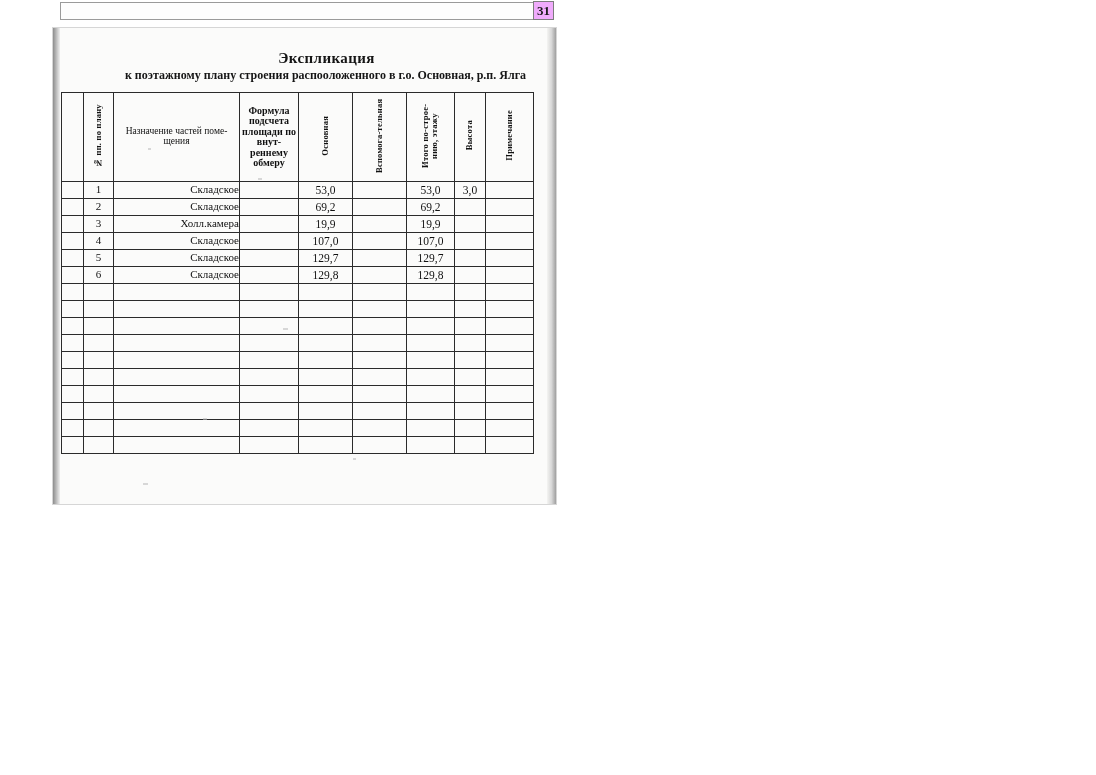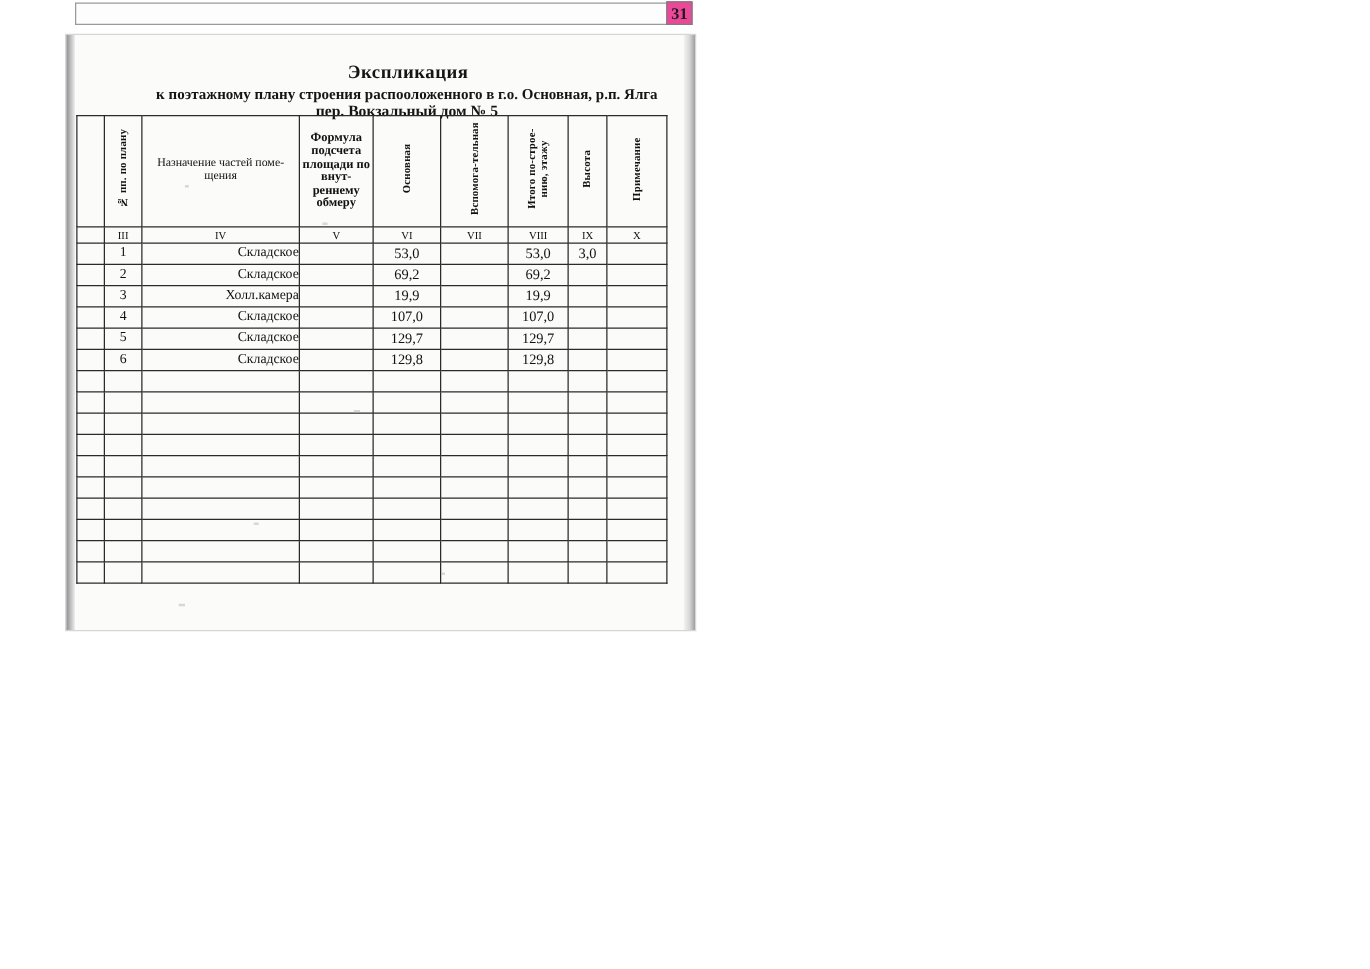--- a/index.html
+++ b/index.html
@@ -25,21 +25,21 @@
     height: 16px;
     border: 1px solid #9a9a9a;
     background: #fdfdfd;
   }
   #page-number-box {
     position: absolute;
     left: 533px;
     top: 1px;
     width: 19px;
     height: 17px;
-    background: #ec4899;
+    background: #f0abfc;
     border: 1px solid #7d7d7d;
     font-family: "Liberation Serif", serif;
     font-size: 13px;
     font-weight: bold;
     text-align: center;
     line-height: 17px;
     color: #1a1a1a;
   }
 
   
@@ -196,21 +196,20 @@
 </head>
 <body>
 
 <div id="page-strip"></div>
 <div id="page-number-box">31</div>
 
 <div id="sheet">
 
   <div class="doc-title" id="title-main">Экспликация</div>
   <div class="doc-title" id="title-sub1">к поэтажному плану строения распооложенного в г.о. Основная, р.п. Ялга</div>
-  <div class="doc-title" id="title-sub2">пер. Вокзальный  дом  № 5</div>
 
   <div id="tbl-wrap">
     <table class="expl">
       <colgroup>
         <col class="c-blank">
         <col class="c-num">
         <col class="c-name">
         <col class="c-form">
         <col class="c-main">
         <col class="c-aux">
@@ -235,31 +234,20 @@
           <td class="hdr">
             <span class="vert two">Итого по-строе-нию, этажу</span>
           </td>
           <td class="hdr">
             <span class="vert">Высота</span>
           </td>
           <td class="hdr">
             <span class="vert">Примечание</span>
           </td>
         </tr>
-        <tr class="romans">
-          <td></td>
-          <td>III</td>
-          <td>IV</td>
-          <td>V</td>
-          <td>VI</td>
-          <td>VII</td>
-          <td>VIII</td>
-          <td>IX</td>
-          <td>X</td>
-        </tr>
       </thead>
       <tbody id="tbody">
           <tr class="datarow">
             <td></td>
             <td class="num">1</td>
             <td class="name">Складское</td>
             <td class="val"></td>
             <td class="val">53,0</td>
             <td class="val"></td>
             <td class="val">53,0</td>

